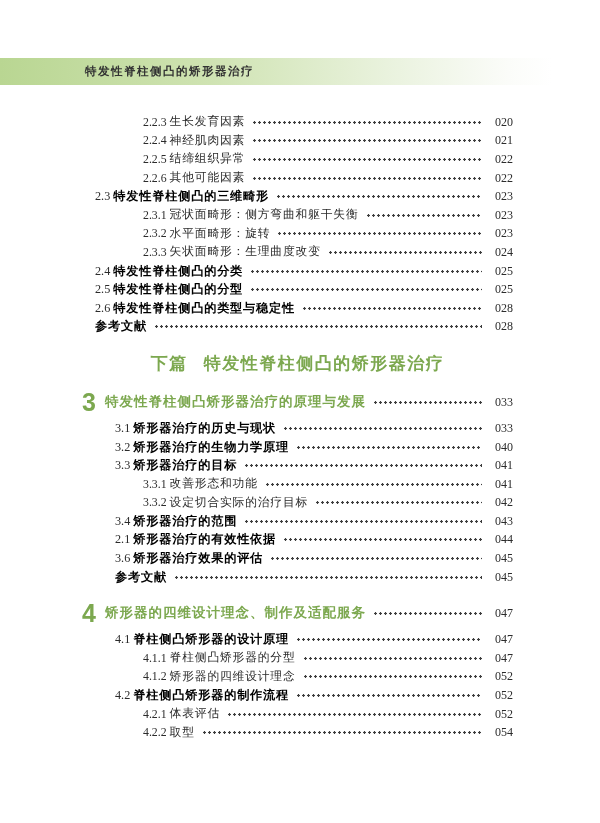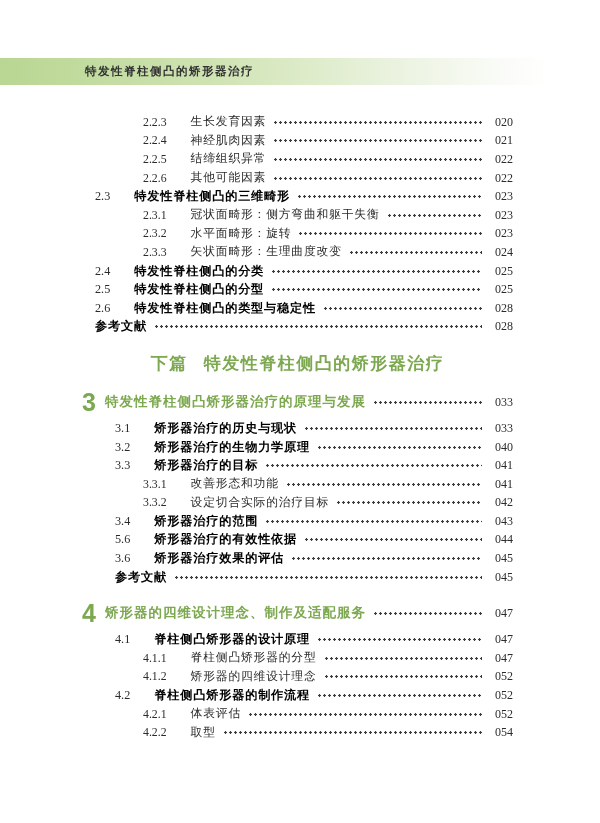--- a/index.html
+++ b/index.html
@@ -21,21 +21,21 @@
     display:flex;align-items:center;padding-left:85px;
   }
   .header-title{
     font-family:"Liberation Sans",sans-serif;font-weight:bold;
     font-size:11.5px;color:#333;letter-spacing:1.5px;
   }
 
   
   .toc{margin:28px 87px 0 82px;}
   .toc-row{display:flex;align-items:center;height:18.6px;font-size:12.2px;}
-  .toc-row .num{font-family:"Liberation Serif",serif;color:#2b2b2b;margin-right:24px;white-space:nowrap;}
+  .toc-row .num{font-family:"Liberation Serif",serif;color:#2b2b2b;margin-right:3px;white-space:nowrap;}
   .toc-row .num:empty{display:none;}
   .toc-row .title{white-space:nowrap;letter-spacing:0.8px;}
   .toc-row .leader{
     flex:1 1 auto;height:13px;margin:0 5px 0 7px;min-width:14px;
     background:radial-gradient(circle,var(--dot-color) 1.05px,transparent 1.45px) left center / 5px 13px repeat-x;
   }
   .toc-row .pg{font-family:Liberation Serif, serif;font-size:12px;color:#2b2b2b;min-width:26px;text-align:right;white-space:nowrap;}
 
   .level-section .title,.level-ref .title{
     font-family:"Liberation Sans",sans-serif;font-weight:bold;color:#000000;font-size:12.2px;
@@ -192,21 +192,21 @@
     <span class="leader"></span>
     <span class="pg">042</span>
   </div>
         <div class="toc-row level-section block-main">
     <span class="num">3.4</span>
     <span class="title">矫形器治疗的范围</span>
     <span class="leader"></span>
     <span class="pg">043</span>
   </div>
         <div class="toc-row level-section block-main">
-    <span class="num">5.6</span>
+    <span class="num">2.1</span>
     <span class="title">矫形器治疗的有效性依据</span>
     <span class="leader"></span>
     <span class="pg">044</span>
   </div>
         <div class="toc-row level-section block-main">
     <span class="num">3.6</span>
     <span class="title">矫形器治疗效果的评估</span>
     <span class="leader"></span>
     <span class="pg">045</span>
   </div>

